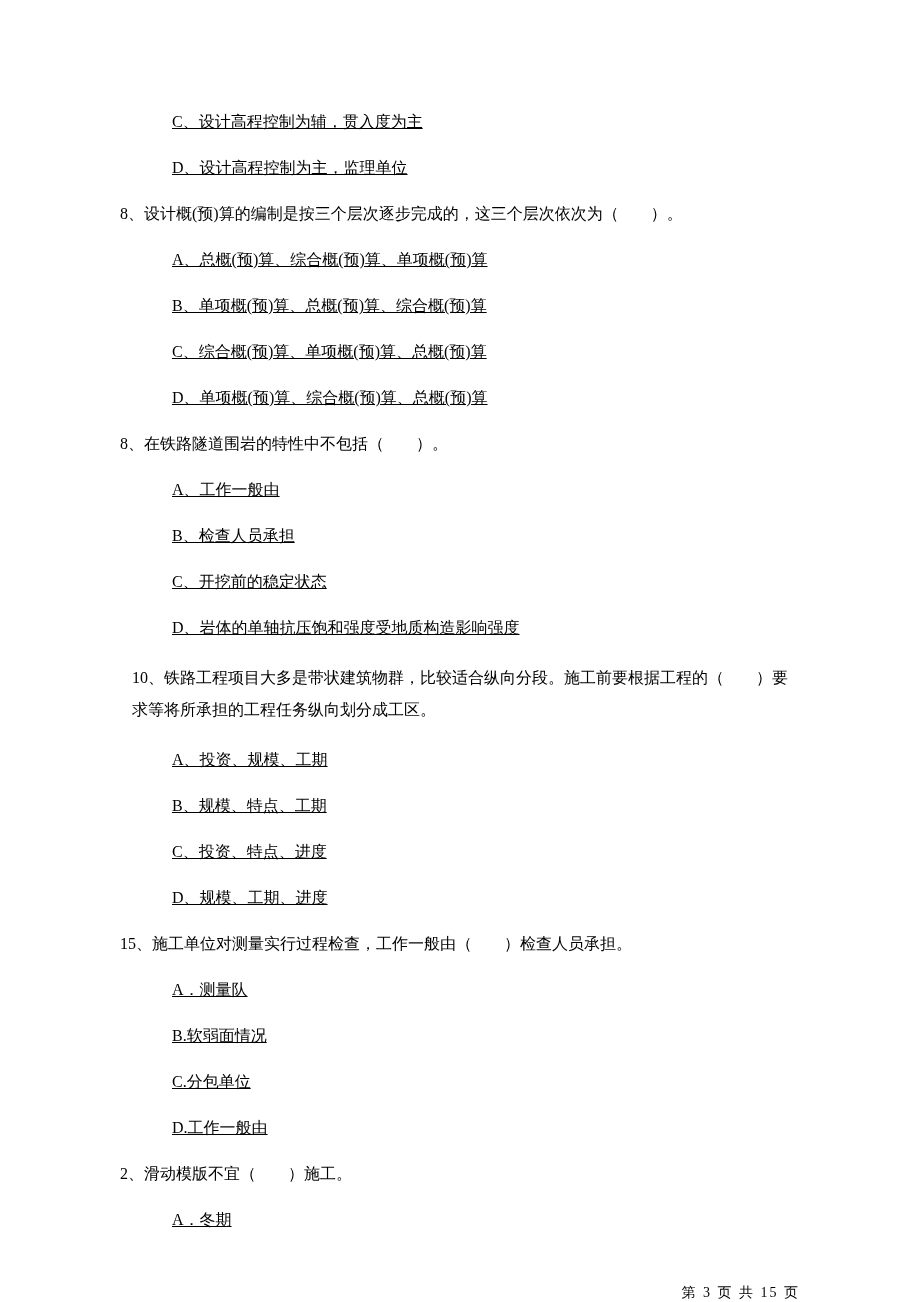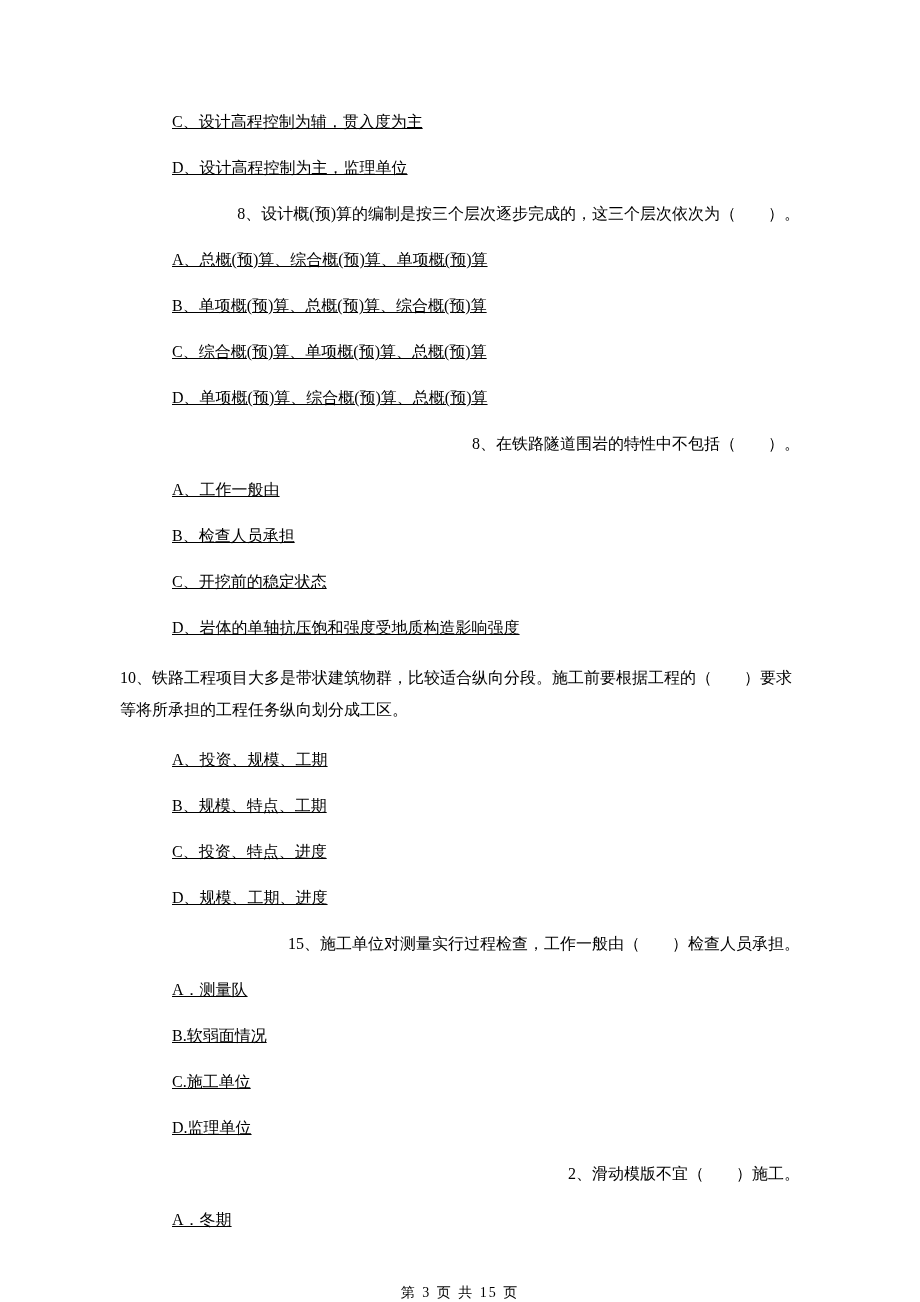--- a/index.html
+++ b/index.html
@@ -17,29 +17,28 @@
     box-sizing: border-box;
   }
   .option-line {
     margin: 0 0 22px 0;
     padding-left: 52px;
     text-decoration: underline;
   }
   .question-line {
     margin: 0 0 22px 0;
     padding-left: 0;
-    text-align: right;
   }
   .question-multiline {
-    margin: 0 0 22px 0;
+    margin: 0 0 22px 12px;
     padding-left: 0;
     line-height: 2.0;
   }
   .footer {
-    text-align: center;
+    text-align: right;
     font-size: 14px;
     letter-spacing: 2px;
     margin-top: 50px;
   }
 </style>
 </head>
 <body>
 
 <div class="option-line">C、设计高程控制为辅，贯入度为主</div>
 <div class="option-line">D、设计高程控制为主，监理单位</div>
@@ -58,19 +57,19 @@
 
 <div class="question-multiline">10、铁路工程项目大多是带状建筑物群，比较适合纵向分段。施工前要根据工程的（　　）要求等将所承担的工程任务纵向划分成工区。</div>
 <div class="option-line">A、投资、规模、工期</div>
 <div class="option-line">B、规模、特点、工期</div>
 <div class="option-line">C、投资、特点、进度</div>
 <div class="option-line">D、规模、工期、进度</div>
 
 <div class="question-line">15、施工单位对测量实行过程检查，工作一般由（　　）检查人员承担。</div>
 <div class="option-line">A．测量队</div>
 <div class="option-line">B.软弱面情况</div>
-<div class="option-line">C.施工单位</div>
-<div class="option-line">D.监理单位</div>
+<div class="option-line">C.分包单位</div>
+<div class="option-line">D.工作一般由</div>
 
 <div class="question-line">2、滑动模版不宜（　　）施工。</div>
 <div class="option-line">A．冬期</div>
 
 <div class="footer">第 3 页 共 15 页</div>
 
 </body></html>

